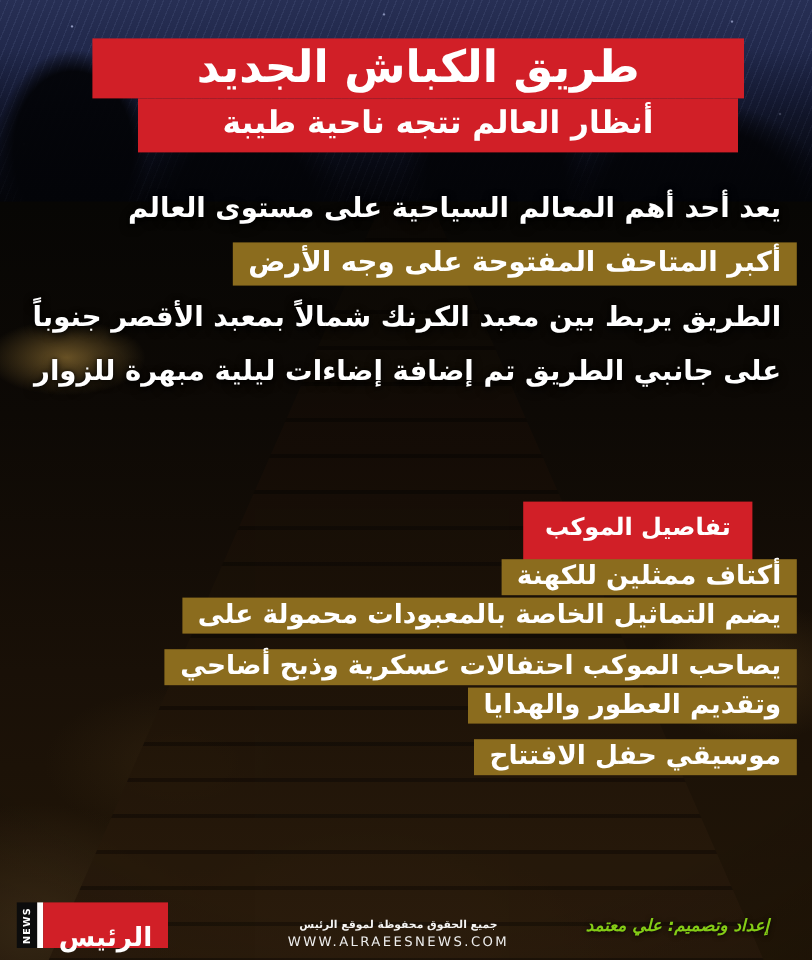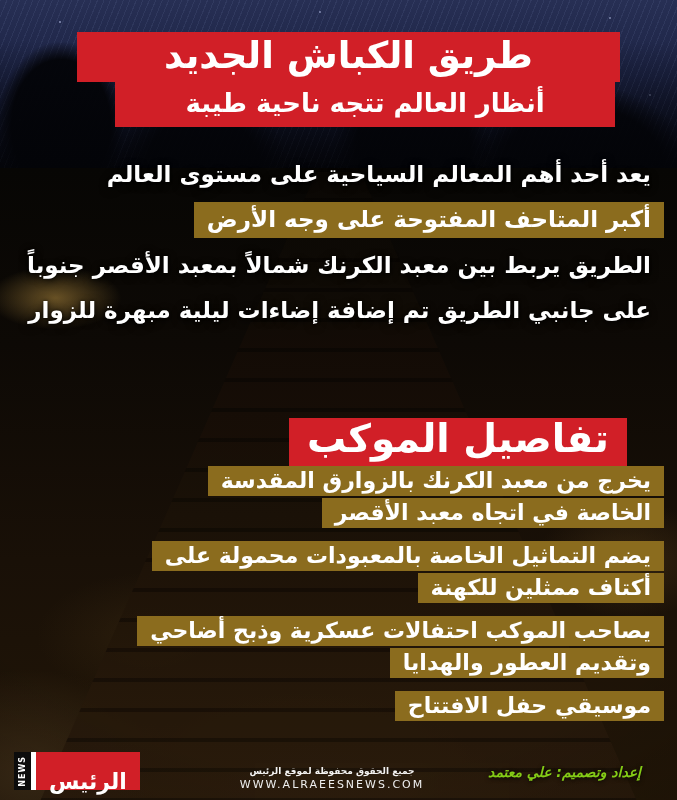--- a/index.html
+++ b/index.html
@@ -76,21 +76,21 @@
   .fact{
     color:var(--white);font-size:23px;font-weight:bold;line-height:1.28;
     padding:3px 13px;white-space:nowrap;
   }
   .fact.plain{text-shadow:0 2px 8px rgba(0,0,0,.9),0 0 3px rgba(0,0,0,.7);}
   .fact.hl{background:var(--gold);}
   
   .section-heading{
     position:absolute;top:418px;right:50px;height:56px;direction:rtl;
     background:var(--red);color:var(--white);
-    font-size:39px;font-weight:bold;line-height:42px;padding:0 18px;white-space:nowrap;
+    font-size:20px;font-weight:bold;line-height:42px;padding:0 18px;white-space:nowrap;
   }
   
   .details{
     position:absolute;top:466px;right:13px;left:20px;direction:rtl;
     display:flex;flex-direction:column;align-items:flex-start;gap:13px;
   }
   .detail{display:flex;flex-direction:column;align-items:flex-start;gap:2px;}
   .detail-line{
     background:var(--gold);color:var(--white);
     font-size:22px;font-weight:bold;line-height:1.18;padding:2px 13px;white-space:nowrap;
@@ -137,26 +137,22 @@
     <div class="fact plain">يعد أحد أهم المعالم السياحية على مستوى العالم</div>
     <div class="fact hl">أكبر المتاحف المفتوحة على وجه الأرض</div>
     <div class="fact plain">الطريق يربط بين معبد الكرنك شمالاً بمعبد الأقصر جنوباً</div>
     <div class="fact plain">على جانبي الطريق تم إضافة إضاءات ليلية مبهرة للزوار</div>
   </div>
 
   <div class="section-heading">تفاصيل الموكب</div>
 
   <div class="details">
     <div class="detail">
-      <span class="detail-line">يخرج من معبد الكرنك بالزوارق المقدسة</span>
-      <span class="detail-line">الخاصة في اتجاه معبد الأقصر</span>
-    </div>
-    <div class="detail">
+      <span class="detail-line">أكتاف ممثلين للكهنة</span>
       <span class="detail-line">يضم التماثيل الخاصة بالمعبودات محمولة على</span>
-      <span class="detail-line">أكتاف ممثلين للكهنة</span>
     </div>
     <div class="detail">
       <span class="detail-line">يصاحب الموكب احتفالات عسكرية وذبح أضاحي</span>
       <span class="detail-line">وتقديم العطور والهدايا</span>
     </div>
     <div class="detail">
       <span class="detail-line">موسيقي حفل الافتتاح</span>
     </div>
   </div>
 

